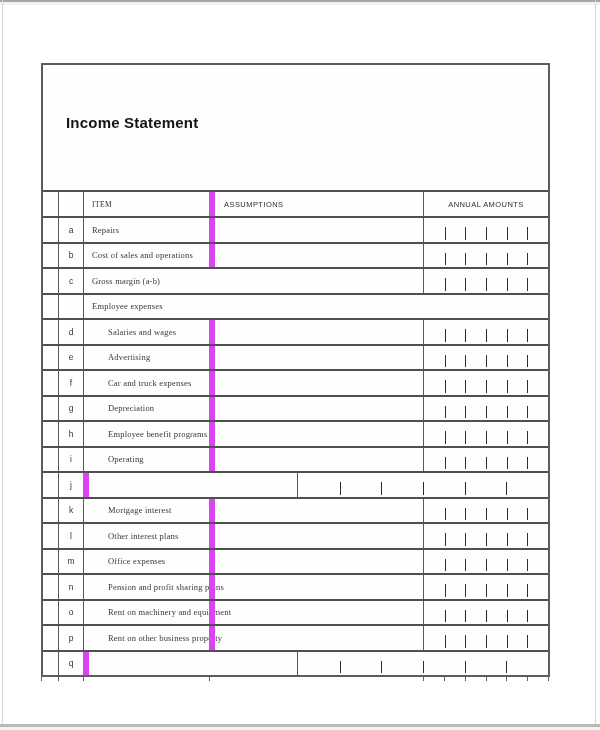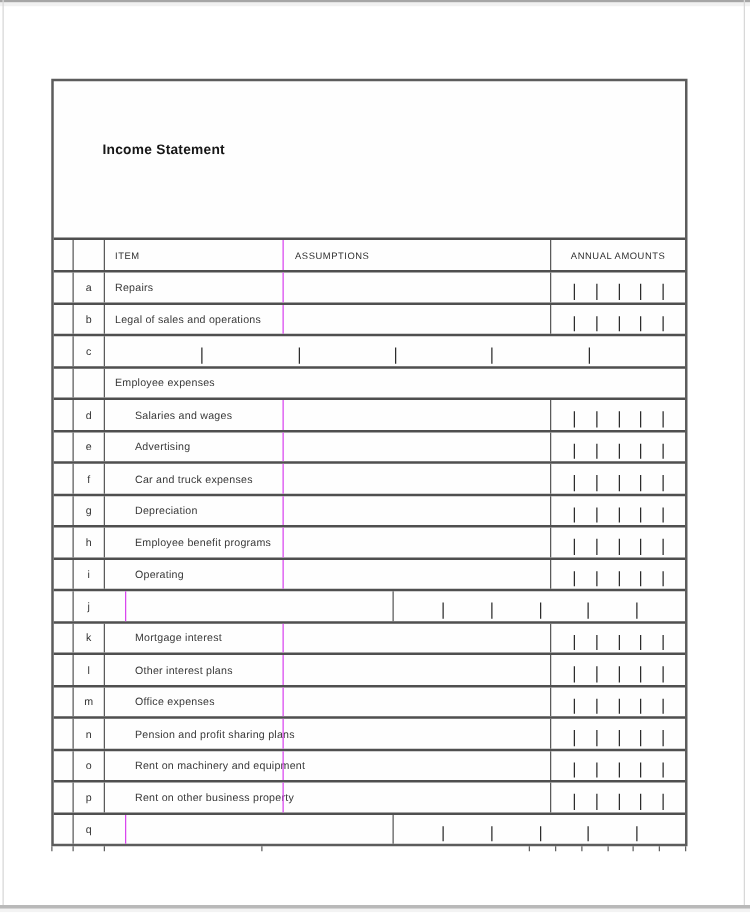--- a/index.html
+++ b/index.html
@@ -14,38 +14,38 @@
   .edge-bottom2{ position:absolute; left:0; top:727px; width:600px; height:3px; background:#f3f3f3; }
   .edge-left   { position:absolute; left:2px;  top:0; width:1px; height:724px; background:#d8d8d8; }
   .edge-right  { position:absolute; left:595px;top:0; width:1px; height:724px; background:#d8d8d8; }
 
   
   .form-box {
     position:absolute; left:41px; top:63px; width:509px; height:614px;
     border:2px solid #5c5c5c; box-sizing:border-box; background:#fefefe;
   }
   .title {
-    position:absolute; left:39px; top:49px;
-    font-size:11px; font-weight:bold; color:#161616; letter-spacing:0.2px;
+    position:absolute; left:23px; top:49px;
+    font-size:15px; font-weight:bold; color:#161616; letter-spacing:0.2px;
     white-space:nowrap;
   }
   
   .grid { position:absolute; left:0; top:125px; width:505px; }
   .row  { display:flex; height:25.5px; border-top:2px solid #4f4f4f; box-sizing:border-box; }
   .row.header { height:26px; }
   .cell { box-sizing:border-box; position:relative; min-width:0; }
   .c-blank  { width:15px; }
   .c-letter { width:25px; border-left:1px solid #5a5a5a; display:flex; align-items:center; justify-content:center;
               font-size:8.5px; color:#333; }
   .c-item   { width:126px; border-left:1px solid #5a5a5a; display:flex; align-items:center;
-              font-size:8.5px; color:#383838; padding-left:8px; letter-spacing:0.2px; white-space:nowrap; }
+              font-size:8.5px; color:#383838; padding-left:8px; letter-spacing:0.2px; white-space:nowrap;font-family:Liberation Serif, serif; }
   .c-item.ind { padding-left:24px; }
   .c-item.span-assump { width:340px; }
   .c-item.span-full   { width:465px; }
-  .c-assump { width:214px; border-left:1px solid #d946ef;margin-left:17px; }
+  .c-assump { width:214px; border-left:6px solid #d946ef; }
   .c-amount { flex:1; border-left:1px solid #5a5a5a; }
   .tick { position:absolute; top:9px; bottom:2px; width:1px; background:#2c2c2c; }
   
   .hdr { font-size:7.5px; letter-spacing:0.45px; color:#2e2e2e; display:flex; align-items:center; white-space:nowrap; }
   .h-item   { padding-left:8px; }
   .h-assump { padding-left:9px; }
   .h-amount { justify-content:center; padding-left:0; }
   
   .stub { position:absolute; top:677px; width:1px; height:4px; background:#606060; }
 </style>
@@ -81,33 +81,34 @@
             <div class="tick" style="left: 16.6667%;"></div>
             <div class="tick" style="left: 33.3333%;"></div>
             <div class="tick" style="left: 50%;"></div>
             <div class="tick" style="left: 66.6667%;"></div>
             <div class="tick" style="left: 83.3333%;"></div>
           </div>
         </div>
         <div class="row">
           <div class="cell c-blank"></div>
           <div class="cell c-letter">b</div>
-          <div class="cell c-item">Legal of sales and operations</div>
+          <div class="cell c-item">Cost of sales and operations</div>
           <div class="cell c-assump"></div>
           <div class="cell c-amount">
             <div class="tick" style="left: 16.6667%;"></div>
             <div class="tick" style="left: 33.3333%;"></div>
             <div class="tick" style="left: 50%;"></div>
             <div class="tick" style="left: 66.6667%;"></div>
             <div class="tick" style="left: 83.3333%;"></div>
           </div>
         </div>
         <div class="row">
           <div class="cell c-blank"></div>
           <div class="cell c-letter">c</div>
+          <div class="cell c-item span-assump">Gross margin (a-b)</div>
           <div class="cell c-amount">
             <div class="tick" style="left: 16.6667%;"></div>
             <div class="tick" style="left: 33.3333%;"></div>
             <div class="tick" style="left: 50%;"></div>
             <div class="tick" style="left: 66.6667%;"></div>
             <div class="tick" style="left: 83.3333%;"></div>
           </div>
         </div>
         <div class="row">
           <div class="cell c-blank"></div>

